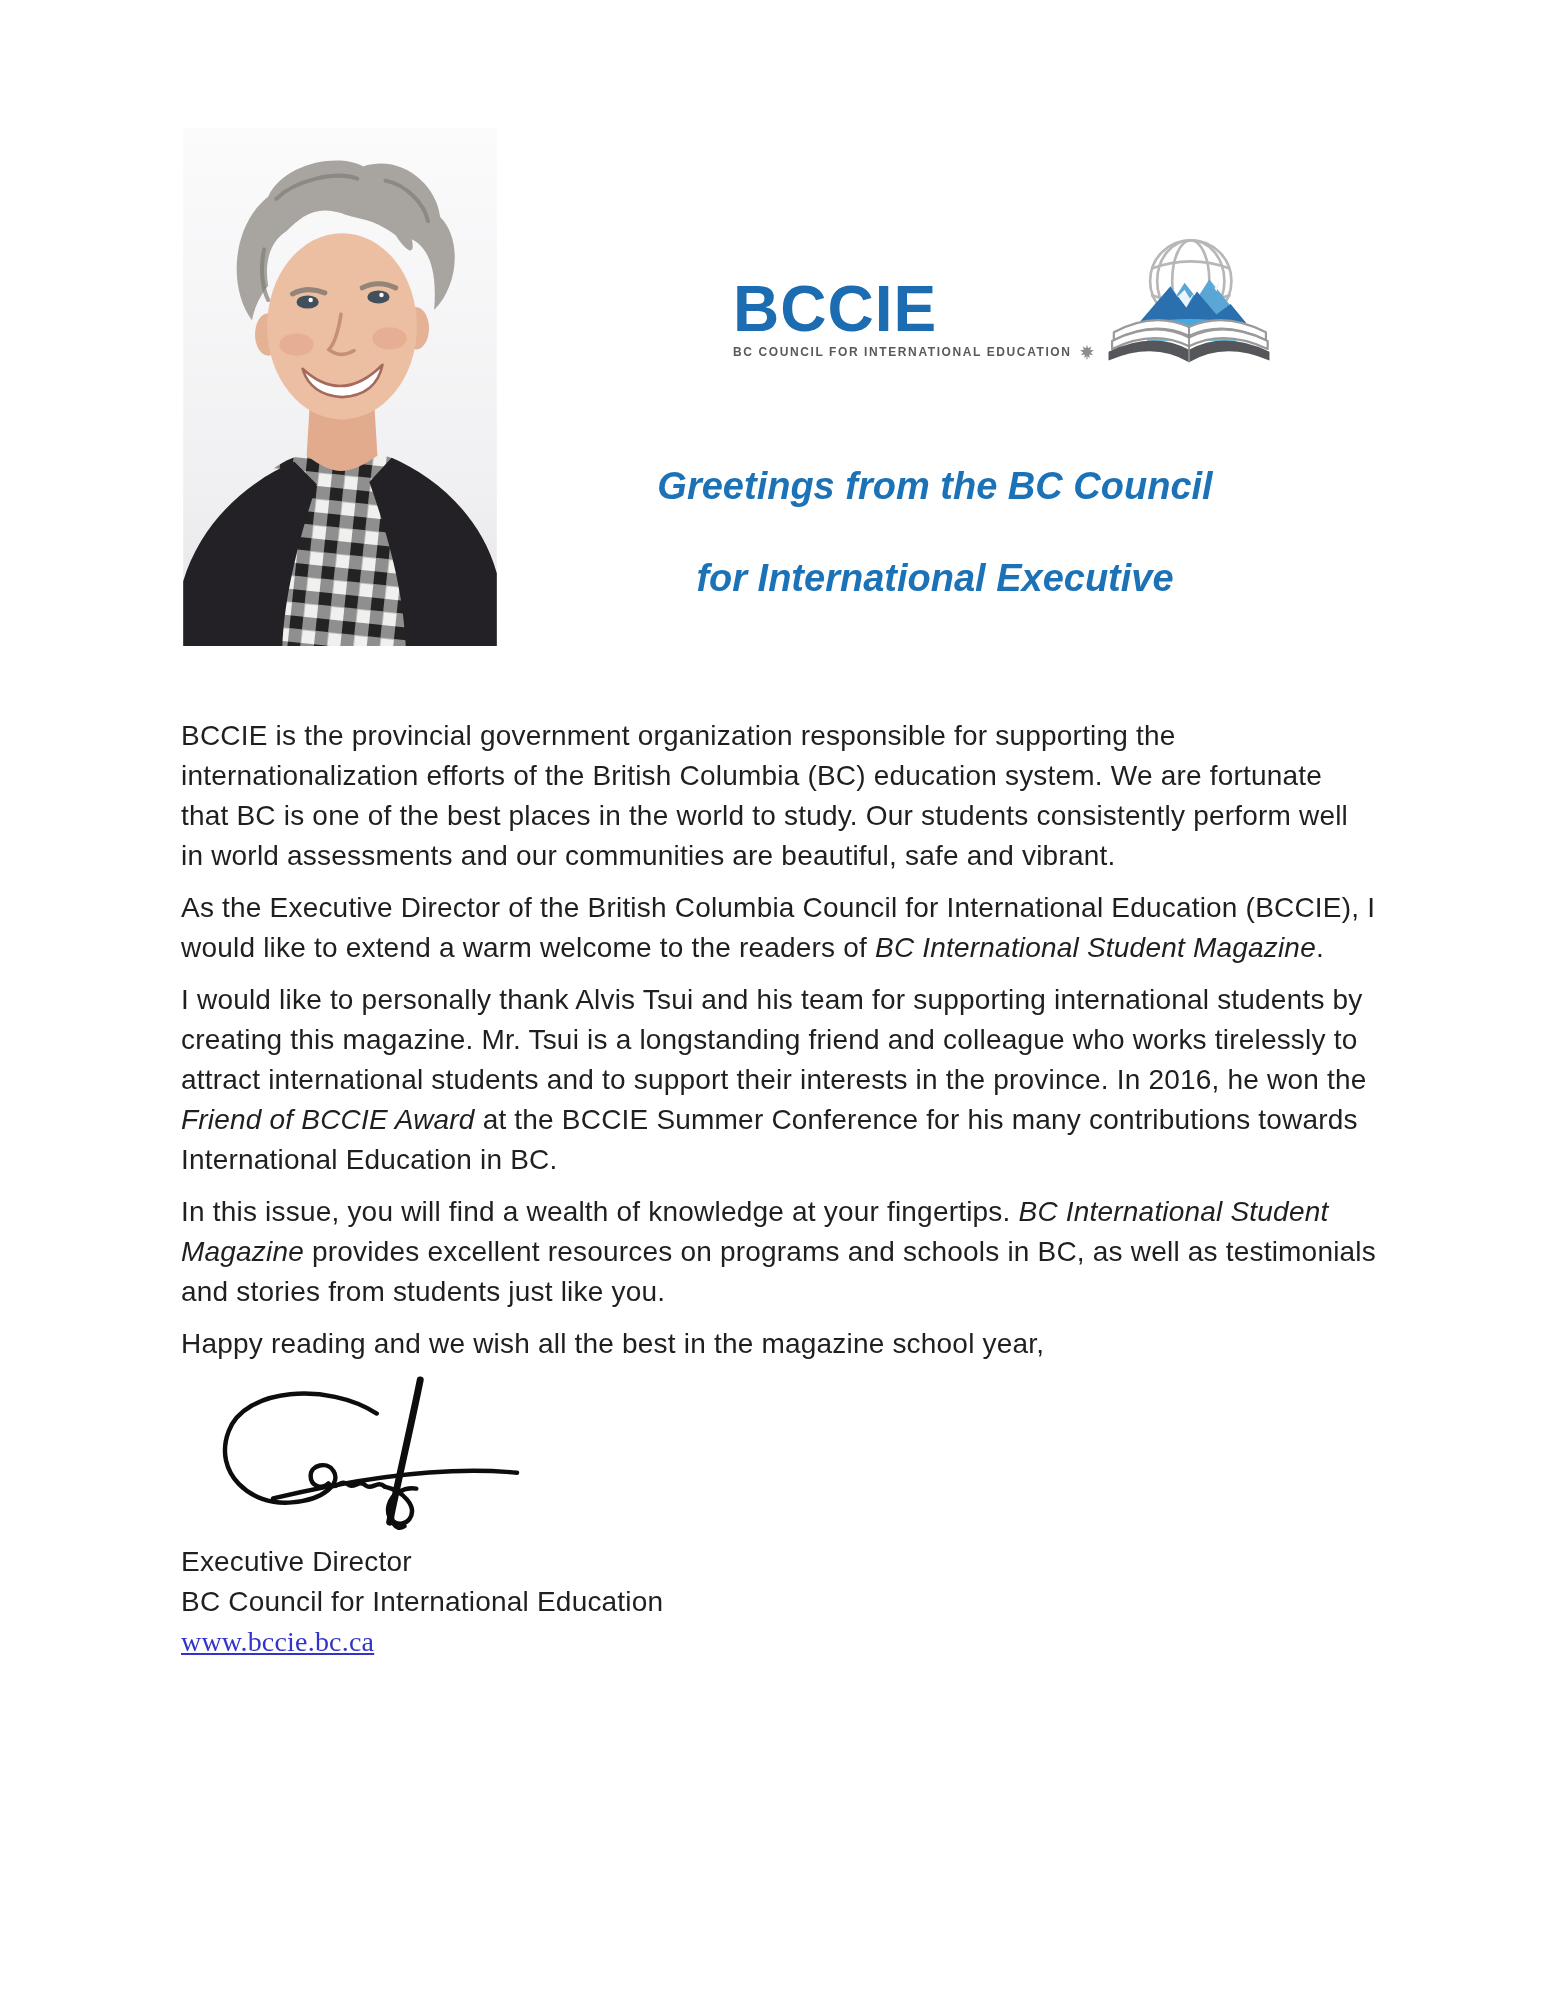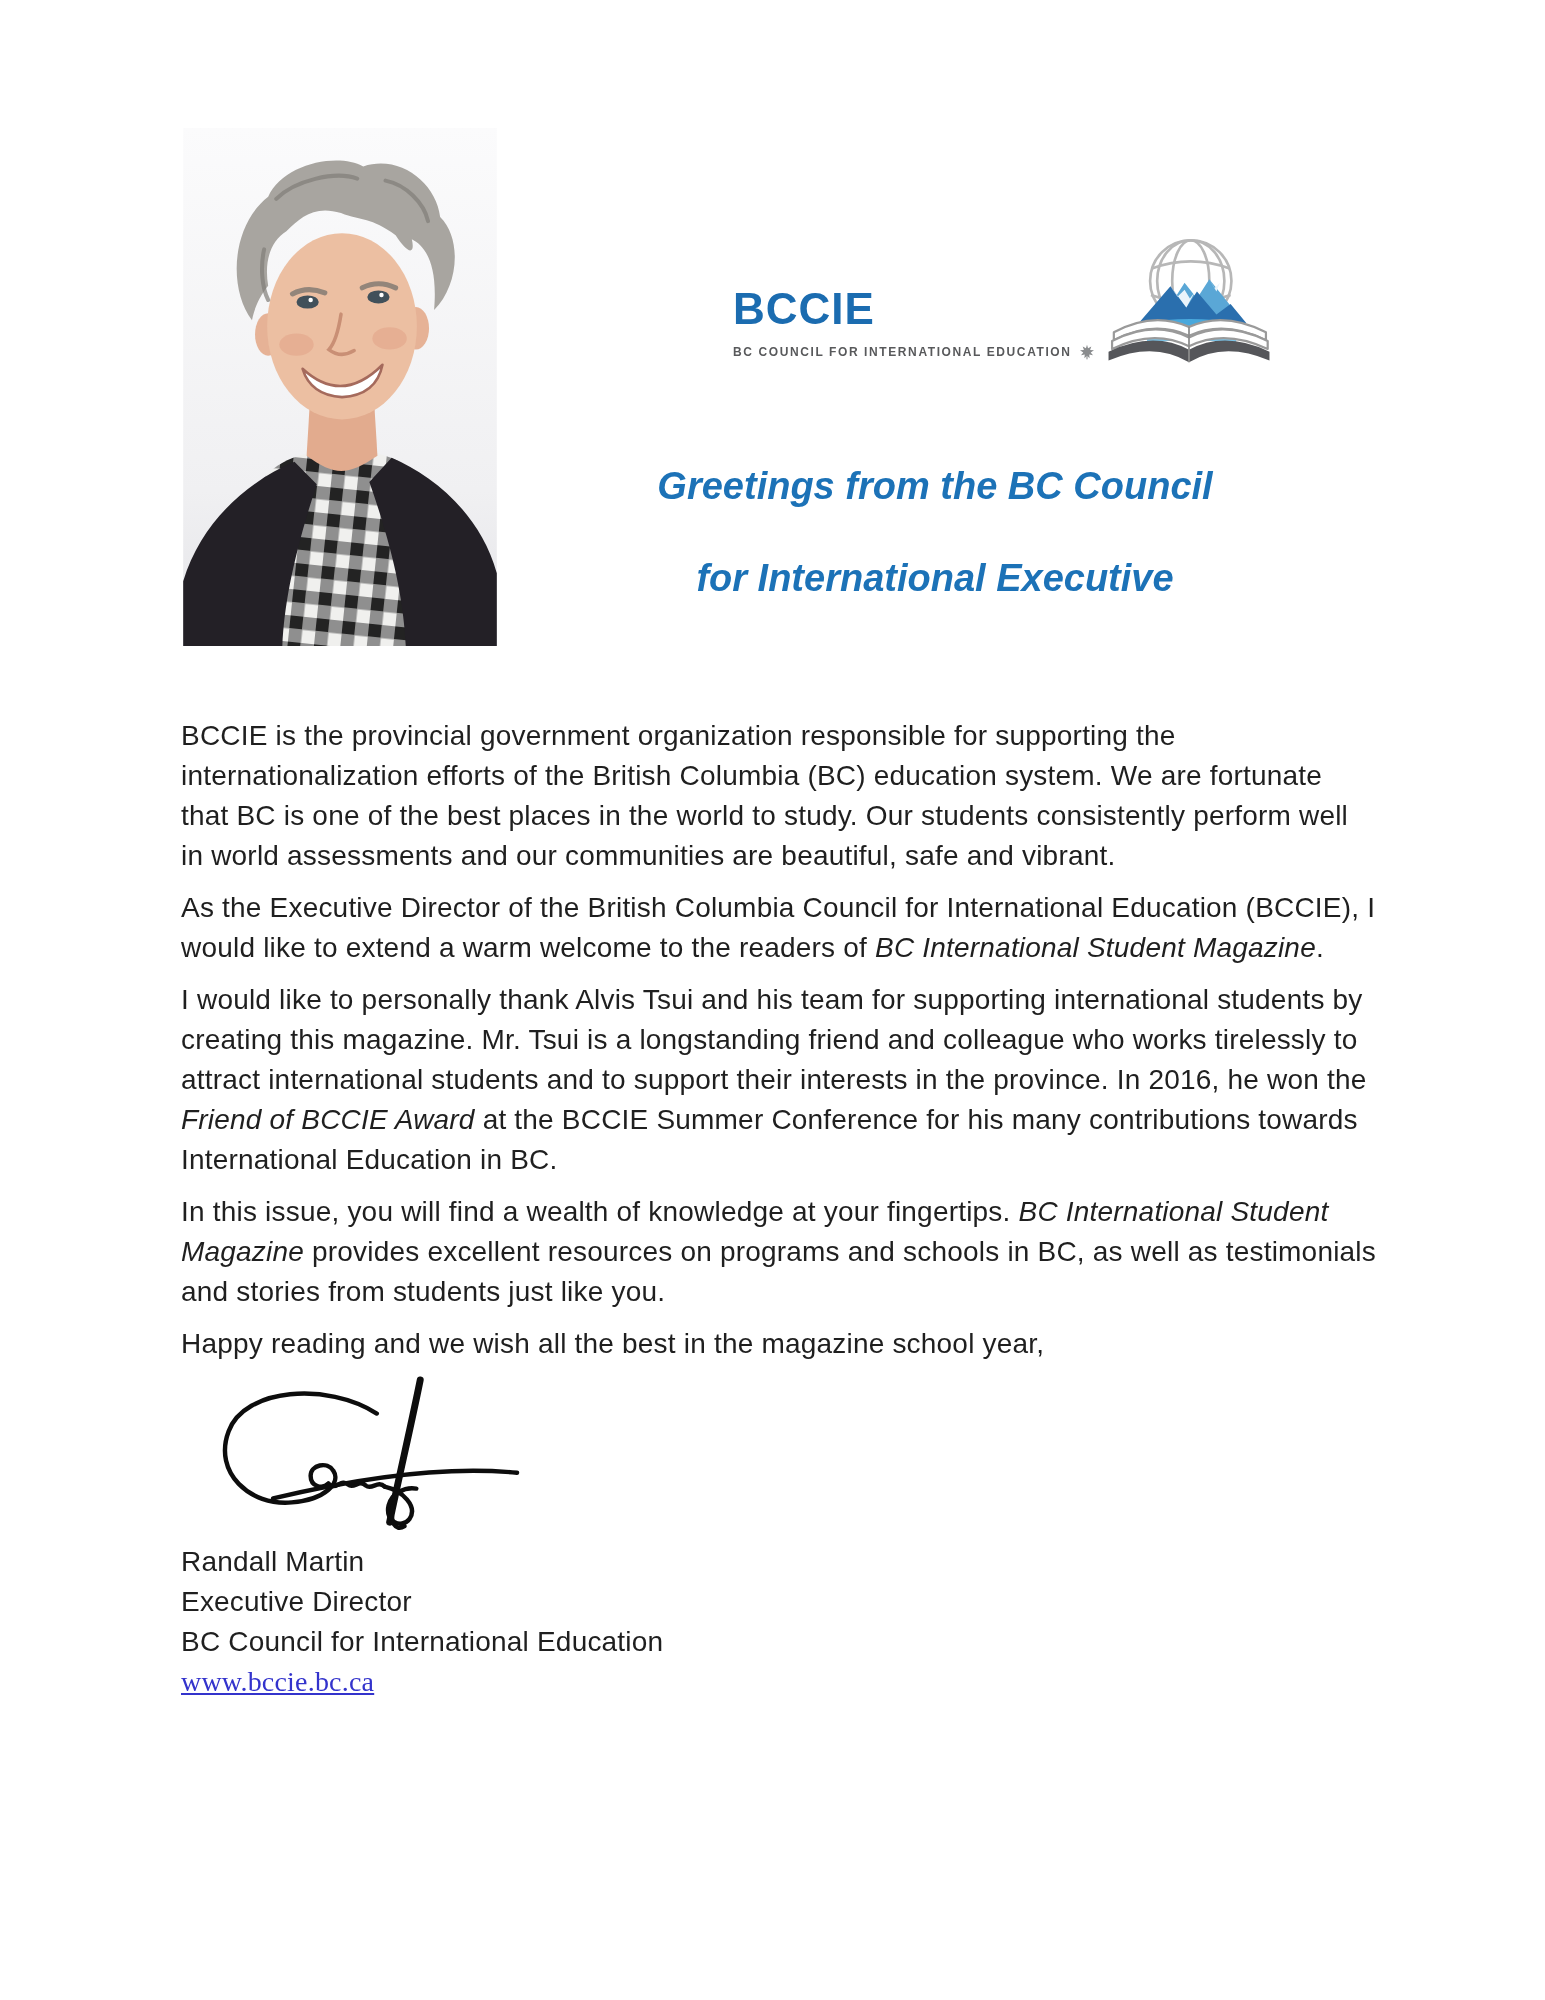--- a/index.html
+++ b/index.html
@@ -27,21 +27,21 @@
   
   .logo {
     position: absolute;
     left: 733px; top: 218px;
     display: flex;
     align-items: flex-end;
     gap: 10px;
   }
   .logo-textcol { display: flex; flex-direction: column; }
   .wordmark {
-    font-size: 44px;
+    font-size: 64px;
     line-height: 60px;
     font-weight: 900;
     letter-spacing: 1px;
     color: #1b6cb0;
   }
   .tagline-row { display: flex; align-items: center; gap: 7px; margin-top: 5px; }
   .tagline {
     font-size: 12px;
     font-weight: 700;
     letter-spacing: 1.6px;
@@ -204,20 +204,19 @@
         <path stroke-width="4.5" d="M190,38 C140,6 56,12 40,56 C24,98 62,132 104,128 C138,125 154,108 146,96 C140,86 123,90 123,101 C123,112 135,115 141,109"></path>
         <path stroke-width="4.5" d="M141,109 C148,117 154,103 161,110 C167,115 172,104 179,111 C185,116 191,105 198,112"></path>
         <path stroke-width="7" d="M234,4 C226,44 213,100 203,148"></path>
         <path stroke-width="4.5" d="M85,124 C160,106 252,90 332,98"></path>
         <path stroke-width="4.5" d="M198,112 C216,116 232,132 223,145 C215,155 198,148 202,131 C205,119 218,112 230,114"></path>
         <path stroke-width="4.5" d="M206,132 C203,148 209,158 218,152"></path>
       </g>
     </svg>
 
     <div class="signoff">
-      <div>Randall Martin</div>
       <div>Executive Director</div>
       <div>BC Council for International Education</div>
       <a class="website" style="color: rgb(51, 51, 204); font-family: Liberation Serif, serif;">www.bccie.bc.ca</a>
     </div>
   </div>
 
 </div>
 
 </body></html>

